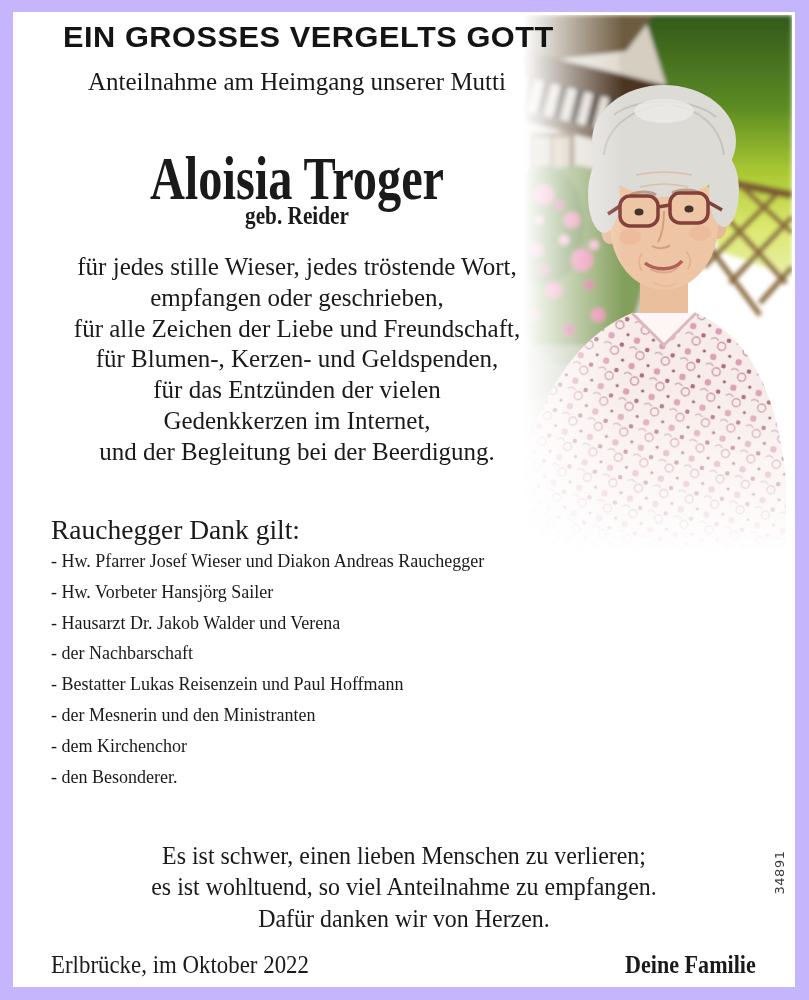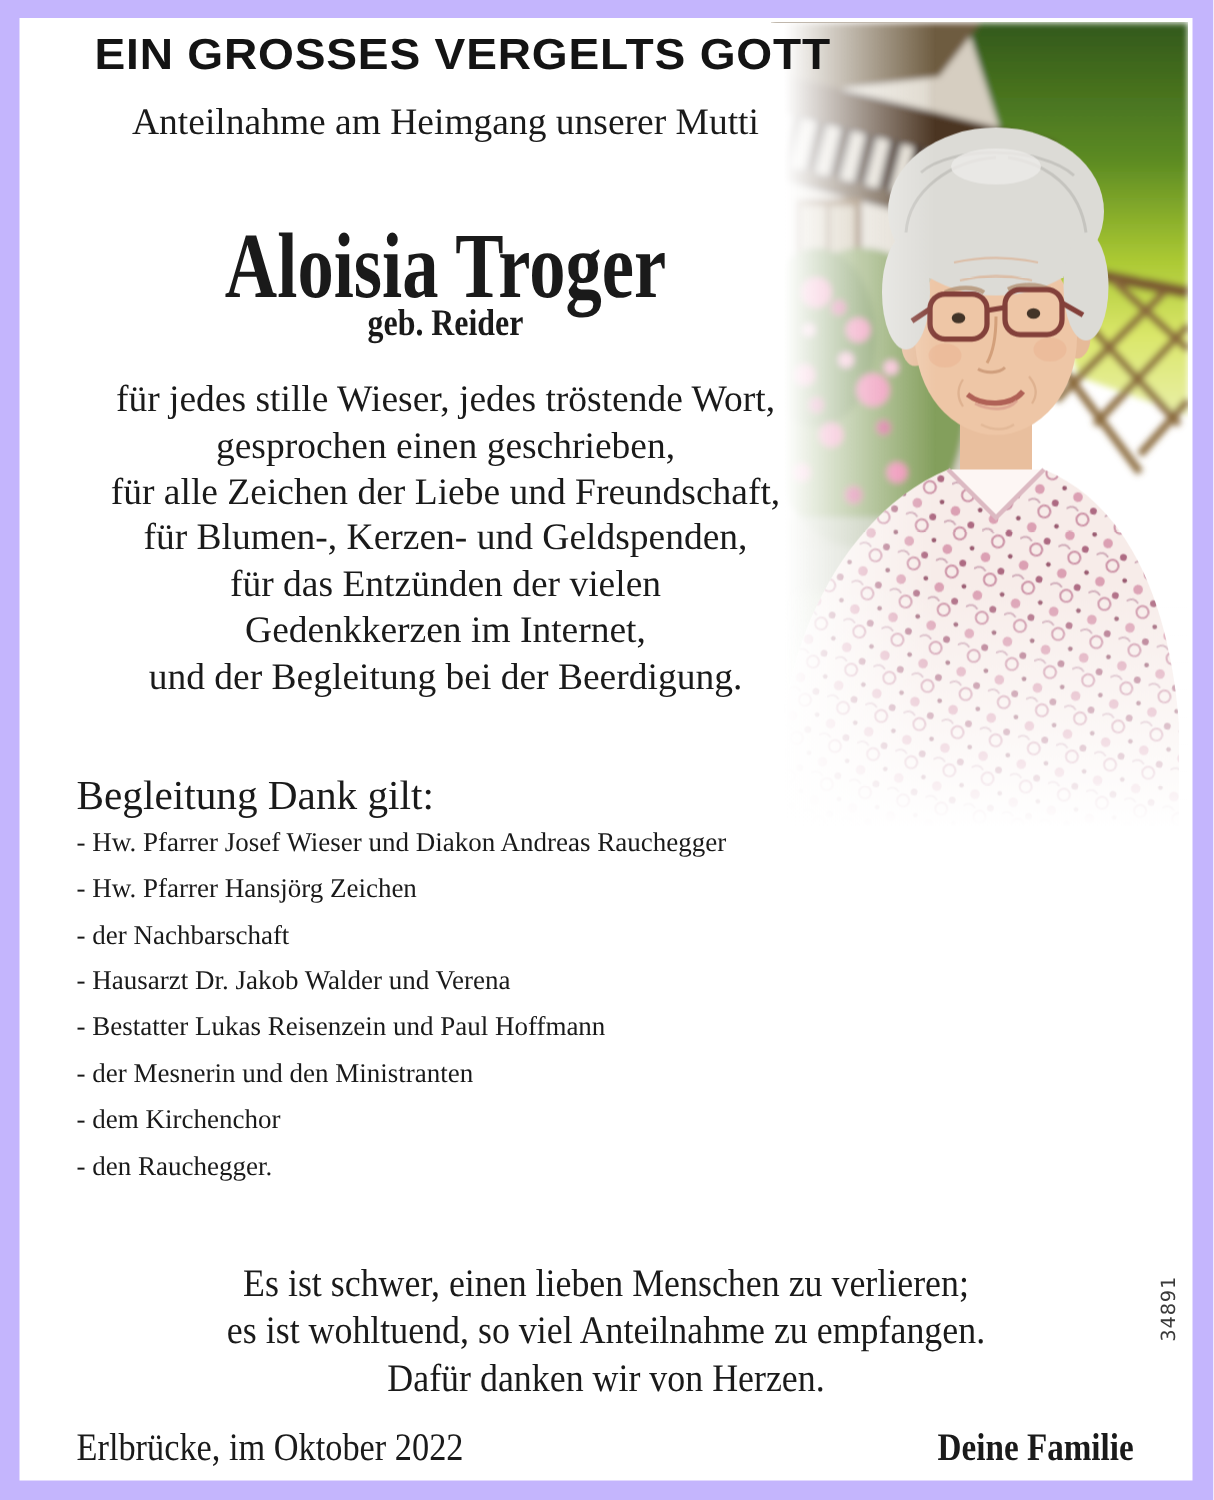--- a/index.html
+++ b/index.html
@@ -195,38 +195,38 @@
 
     <div class="txt col intro">
       <div>Anteilnahme am Heimgang unserer Mutti</div>
     </div>
 
     <div class="txt col name">Aloisia Troger</div>
     <div class="txt col maiden">geb. Reider</div>
 
     <div class="txt col thanks">
       <div>für jedes stille Wieser, jedes tröstende Wort,</div>
-      <div>gesprochen einen geschrieben,</div>
+      <div>empfangen oder geschrieben,</div>
       <div>für alle Zeichen der Liebe und Freundschaft,</div>
       <div>für Blumen-, Kerzen- und Geldspenden,</div>
       <div>für das Entzünden der vielen</div>
       <div>Gedenkkerzen im Internet,</div>
       <div>und der Begleitung bei der Beerdigung.</div>
     </div>
 
-    <div class="txt special-heading">Begleitung Dank gilt:</div>
+    <div class="txt special-heading">Rauchegger Dank gilt:</div>
     <div class="txt special-list">
       <div>- Hw. Pfarrer Josef Wieser und Diakon Andreas Rauchegger</div>
-      <div>- Hw. Pfarrer Hansjörg Zeichen</div>
+      <div>- Hw. Vorbeter Hansjörg Sailer</div>
+      <div>- Hausarzt Dr. Jakob Walder und Verena</div>
       <div>- der Nachbarschaft</div>
-      <div>- Hausarzt Dr. Jakob Walder und Verena</div>
       <div>- Bestatter Lukas Reisenzein und Paul Hoffmann</div>
       <div>- der Mesnerin und den Ministranten</div>
       <div>- dem Kirchenchor</div>
-      <div>- den Rauchegger.</div>
+      <div>- den Besonderer.</div>
     </div>
 
     <div class="txt closing">
       <div>Es ist schwer, einen lieben Menschen zu verlieren;</div>
       <div>es ist wohltuend, so viel Anteilnahme zu empfangen.</div>
       <div>Dafür danken wir von Herzen.</div>
     </div>
 
     <div class="txt place-date">Erlbrücke, im Oktober 2022</div>
     <div class="txt signature">Deine Familie</div>

